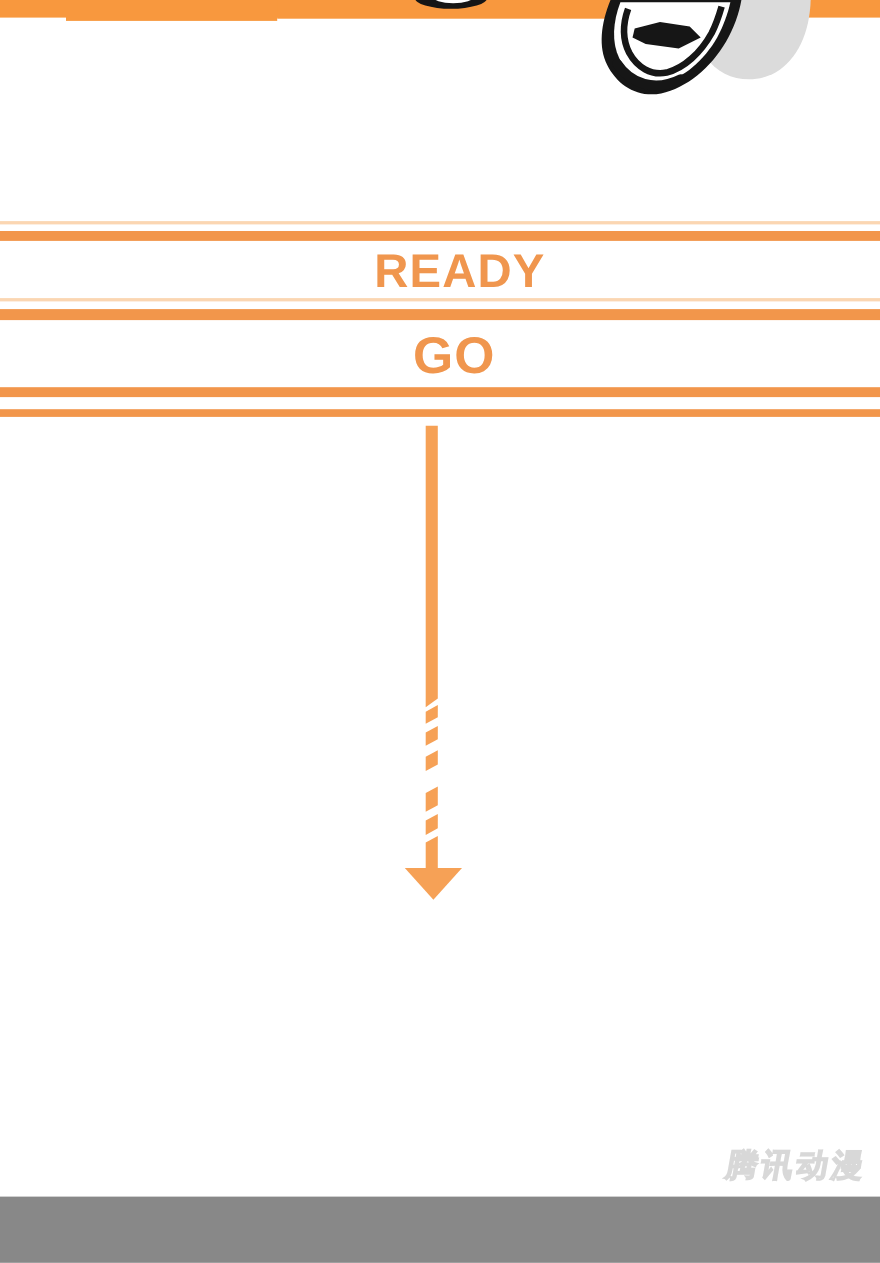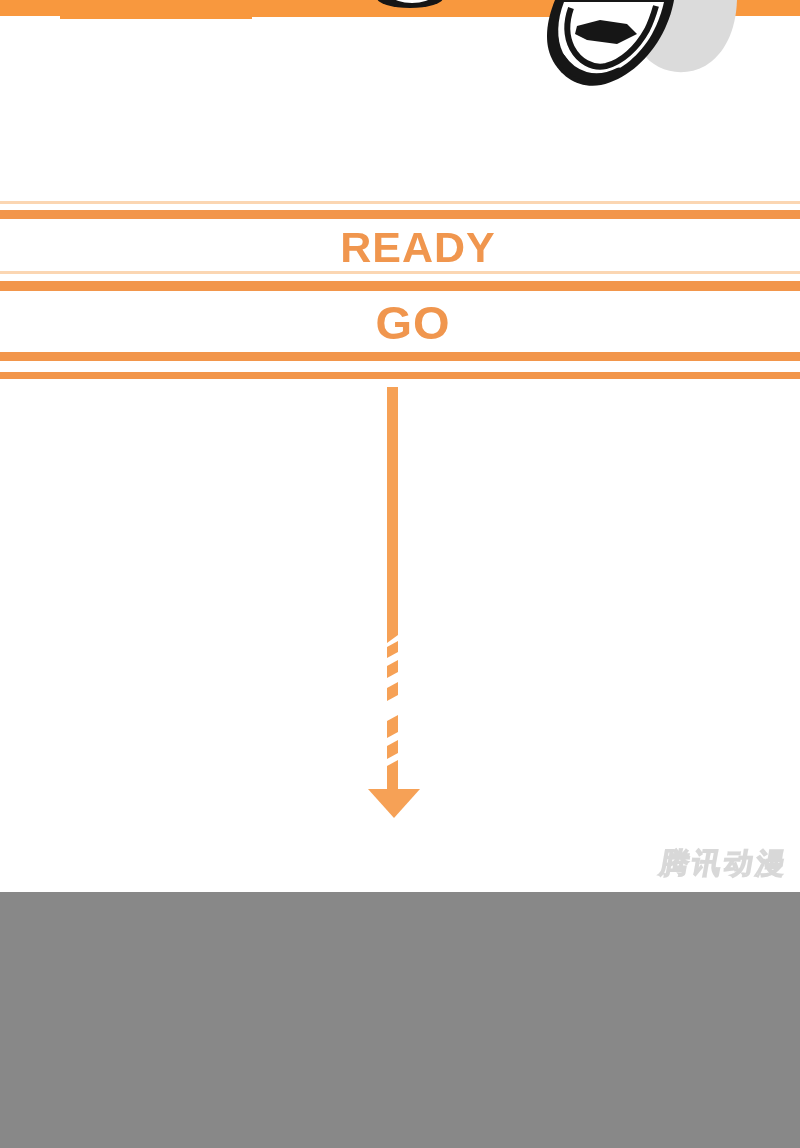--- a/index.html
+++ b/index.html
@@ -1,18 +1,18 @@
 <!DOCTYPE html>
 <html style="--bg: #ffffff; --accent: #F8983E; --line: #F2964B; --lineLight: rgba(246,153,62,0.40); --text: #F0964E;"><head>
 <meta charset="utf-8">
 <style>
   html,body{margin:0;padding:0;background:#888;}
   .page{
     position:relative;
-    width:800px;height:892px;
+    width:800px;height:1088px;
     margin:0 auto;
     background:var(--bg,#ffffff);
     overflow:hidden;
     font-family:"Liberation Sans", sans-serif;
   }
   
   .top-bar{position:absolute;left:0;top:0;width:800px;height:16px;background:var(--accent,#F8983E);}
   .top-bar-step{position:absolute;left:60px;top:0;width:192px;height:19px;background:var(--accent,#F8983E);}
   .top-bar-step2{position:absolute;left:252px;top:0;width:300px;height:17px;background:var(--accent,#F8983E);}
 

